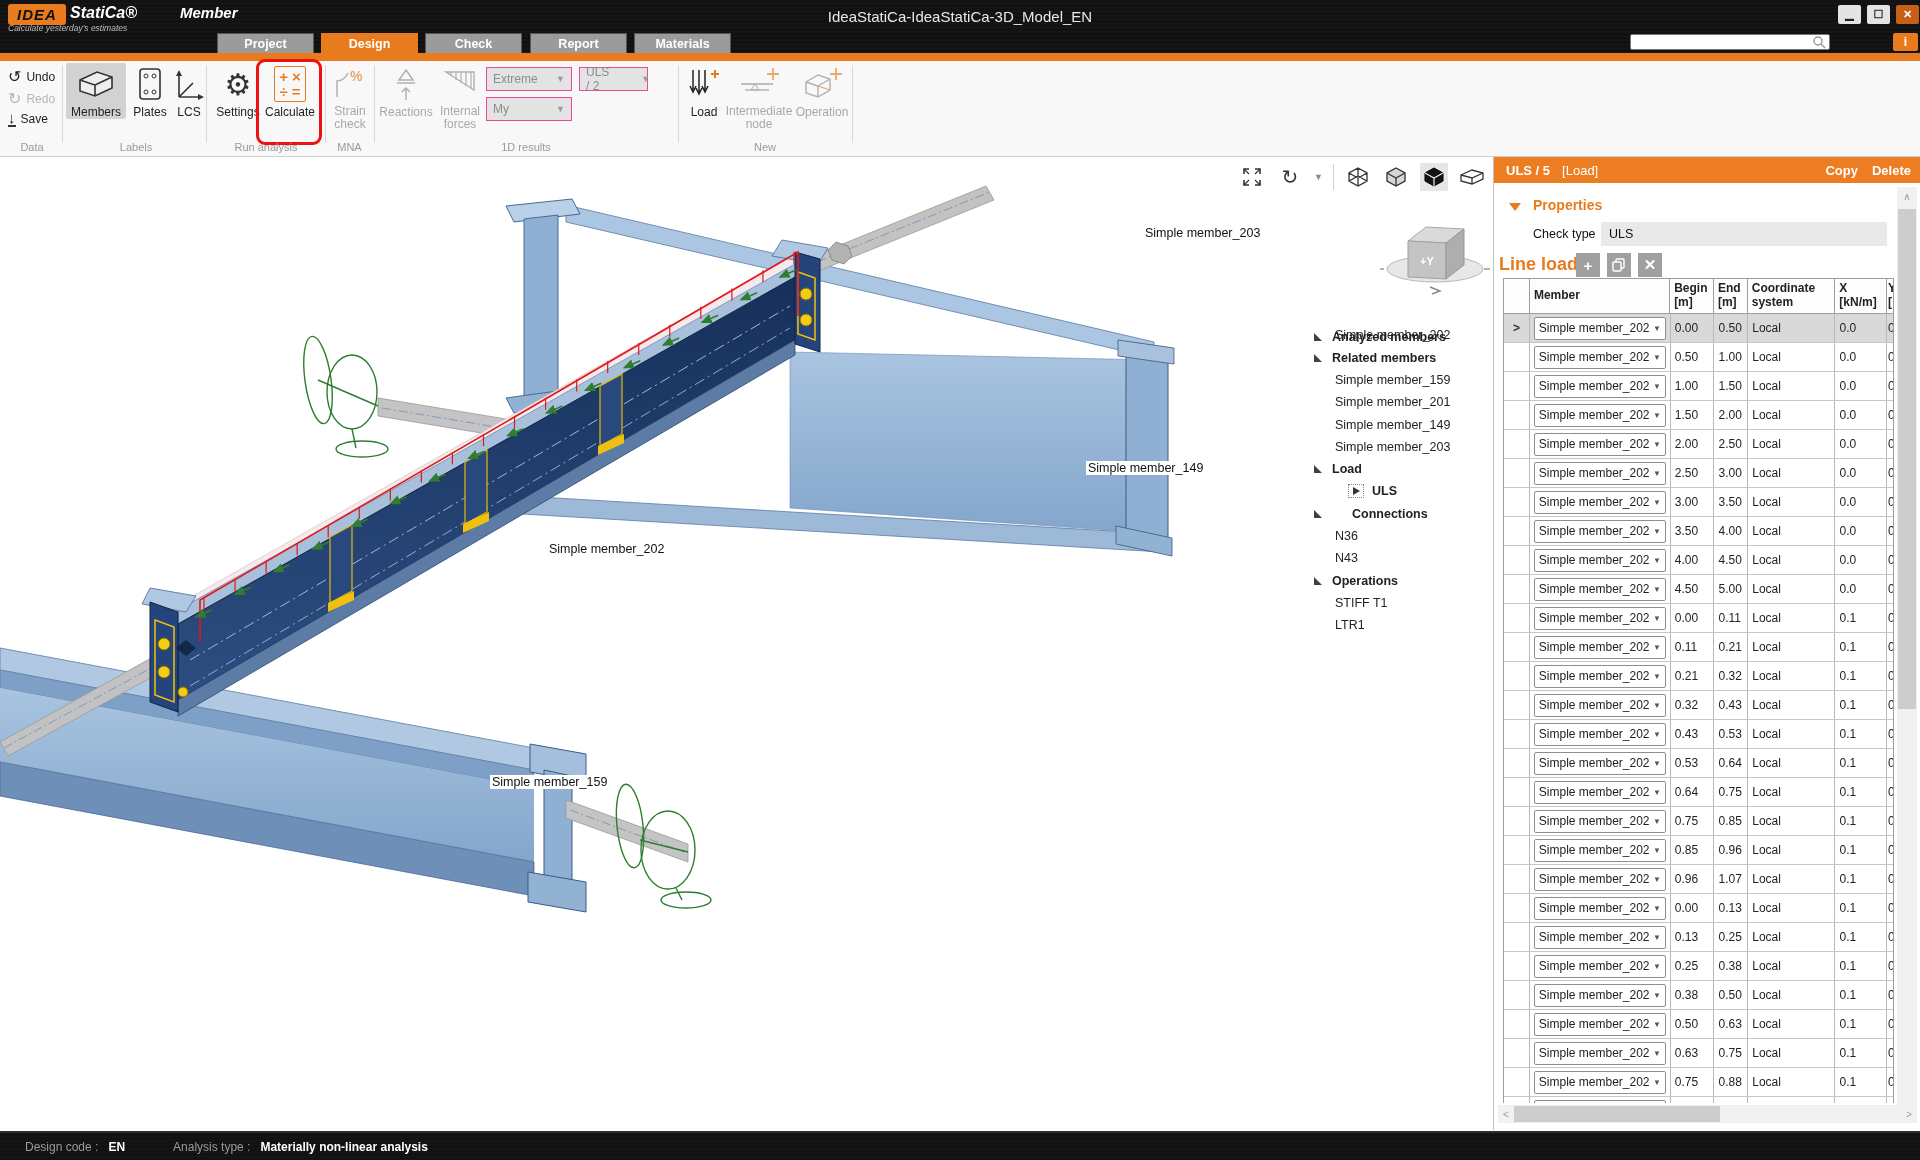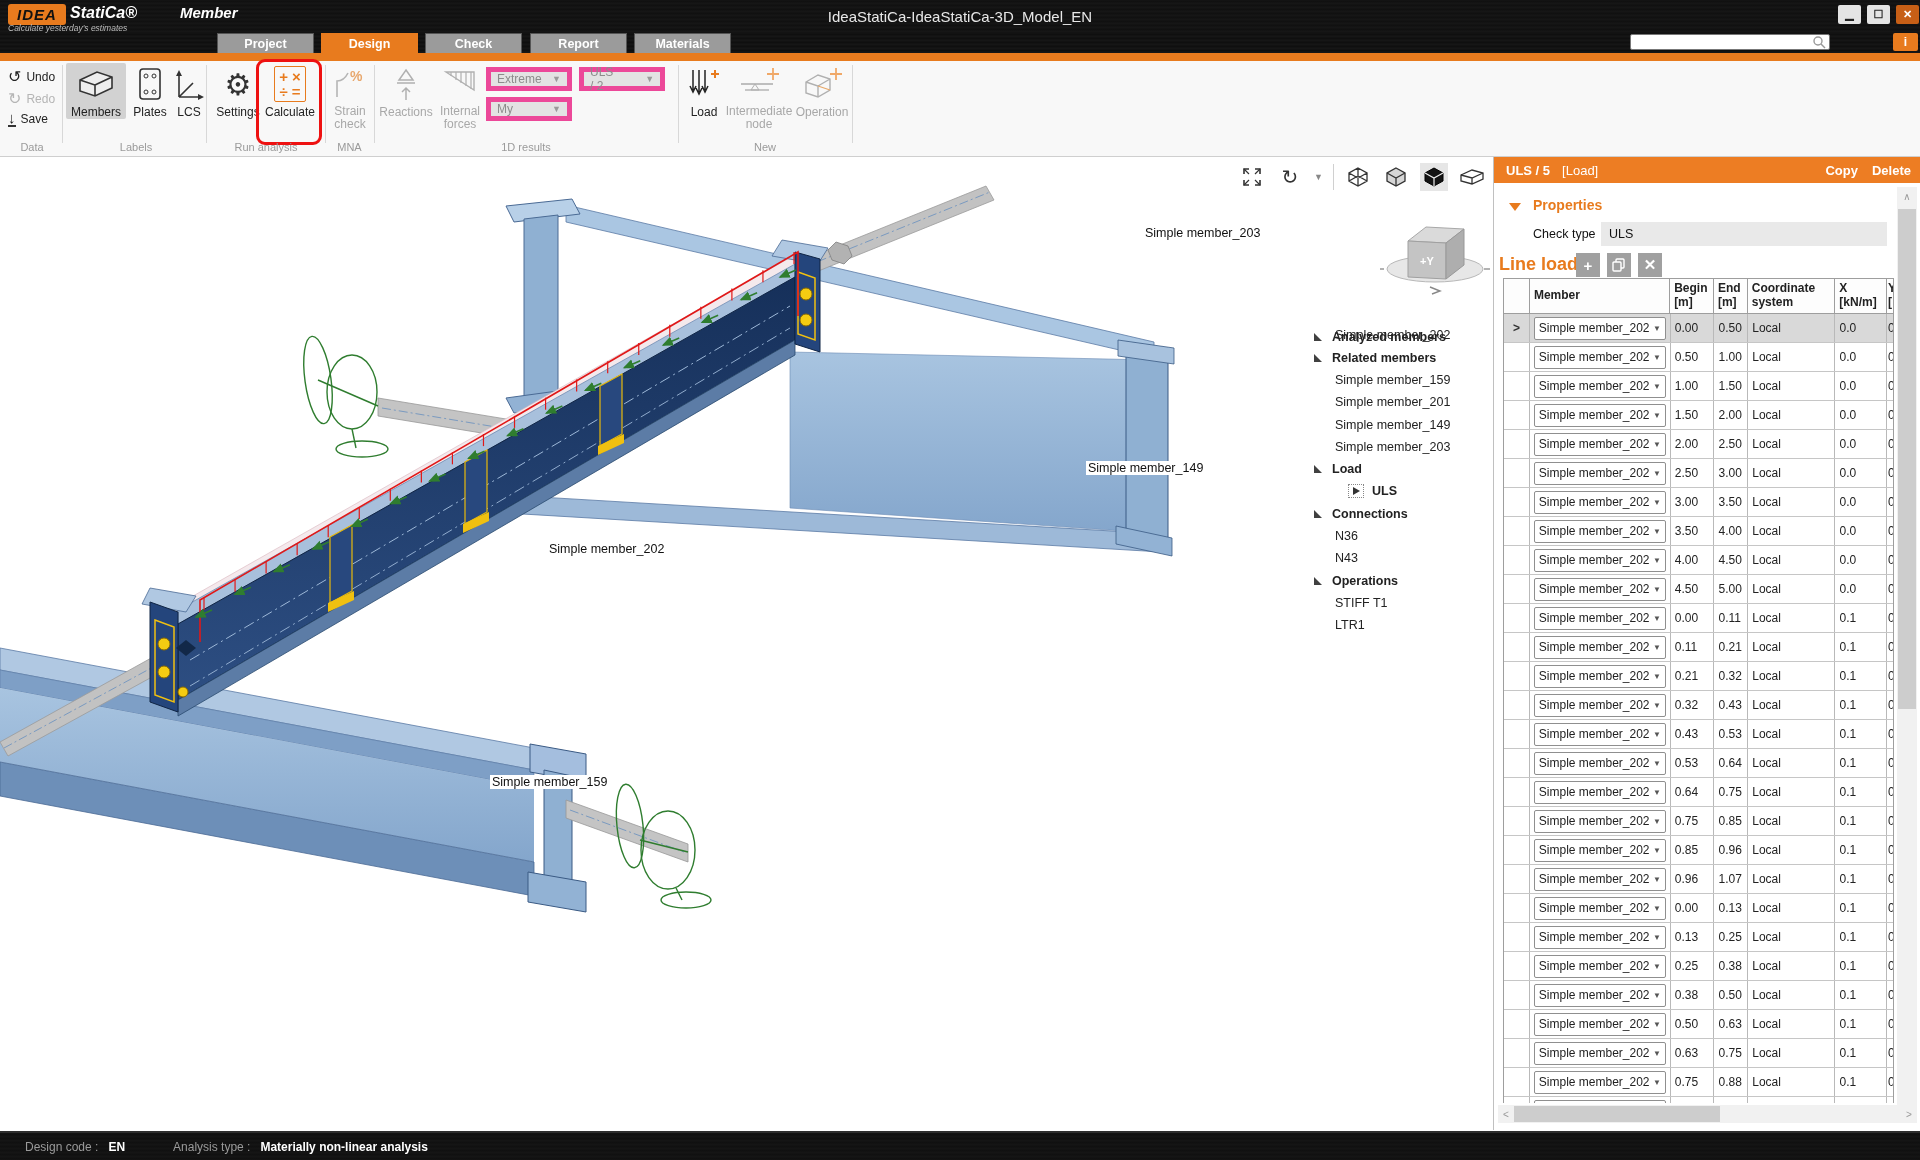--- a/index.html
+++ b/index.html
@@ -43,21 +43,21 @@
   .glabel { position:absolute; top:80px; font-size:11px; color:#9a9a9a; text-align:center; }
   .rbtn { position:absolute; top:2px; display:flex; flex-direction:column; align-items:center;
     font-size:12px; color:#222; text-align:center; cursor:default; }
   .rbtn .ric { height:42px; display:flex; align-items:center; justify-content:center; }
   .rbtn.disabled { color:#a8a8a8; }
   .rbtn.selected { background:#d2d2d2; border-radius:2px; }
   .smallbtn { position:absolute; display:flex; align-items:center; font-size:12px; color:#222; gap:5px; }
   .smallbtn.disabled { color:#b5b5b5; }
   .calc-ring { position:absolute; left:256px; top:-2px; width:66px; height:86px;
     border:3.5px solid #ee1111; border-radius:9px; }
-  .ddl { position:absolute; height:24px; background:#e3e3e3; border:5px solid #ec4899;
+  .ddl { position:absolute; height:24px; background:#e3e3e3; border:1px solid #ec4899;
     color:#8c8c8c; font-size:12px; display:flex; align-items:center; padding:0 6px; }
   .ddl .car { margin-left:auto; font-size:9px; color:#9a9a9a; }
 
   
   #viewport { position:absolute; left:0; top:157px; width:1493px; height:973px; background:#fff; overflow:hidden; }
   .vplabel { position:absolute; background:#fff; color:#111; font-size:12.5px; padding:0 2px; white-space:nowrap; }
   #vtoolbar { position:absolute; left:1238px; top:3px; height:34px; display:flex; align-items:center; gap:10px; }
   .vtool { width:28px; height:28px; display:flex; align-items:center; justify-content:center; color:#333; }
   .vtool.sel { background:#e6e6e6; }
   .vtsep { width:1px; height:26px; background:#d0d0d0; }
@@ -258,21 +258,21 @@
       <span style="line-height:1.1;">Internal forces</span>
     </div>
   <div class="ddl" style="left:486px;top:6px;width:86px;">
     <span>Extreme</span>
       <span class="car">▼</span>
     </div>
   <div class="ddl" style="left:486px;top:36px;width:86px;">
     <span>My</span>
       <span class="car">▼</span>
     </div>
-  <div class="ddl" style="left:579px;top:6px;width:86px;gap:32px;">
+  <div class="ddl" style="left:579px;top:6px;width:69px;gap:32px;">
     <span>ULS / 2</span>
       <span class="car">▼</span>
     </div>
   <div class="glabel" style="left:374px;width:304px;">1D results</div>
 
   <div class="rbtn" style="left:684px;width:40px;">
     <div class="ric">
       <svg width="34" height="36" viewBox="0 0 34 36">
           <path d="M6 4 L6 24 M12 4 L12 26 M18 4 L18 24 M3 20 L6 26 L9 20 M9 22 L12 28 L15 22 M15 20 L18 26 L21 20" fill="none" stroke="#222" stroke-width="1.5"></path>
           <path d="M24 8 L32 8 M28 4 L28 12" stroke="#e87b1e" stroke-width="2"></path>
@@ -520,21 +520,21 @@
       <div class="tnode grp" style="top: 156.1px; width: 185px; padding-left: 0px;">
         <span class="tri"></span>
         <span>Load</span>
       </div>
       <div class="tnode itm" style="top: 178.4px; width: 185px; padding-left: 0px; font-weight: bold;">
         <span class="uls-box">
           <span class="play"></span>
         </span>
         <span>ULS</span>
       </div>
-      <div class="tnode grp" style="top: 200.7px; width: 185px; padding-left: 0px;">
+      <div class="tnode grp" style="top: 200.7px; width: 185px; padding-left: 0px; gap: 20px;">
         <span class="tri"></span>
         <span>Connections</span>
       </div>
       <div class="tnode itm" style="top: 223px; width: 185px;">
         <span>N36</span>
       </div>
       <div class="tnode itm" style="top: 245.3px; width: 185px;">
         <span>N43</span>
       </div>
       <div class="tnode grp" style="top: 267.6px; width: 185px; padding-left: 0px;">

